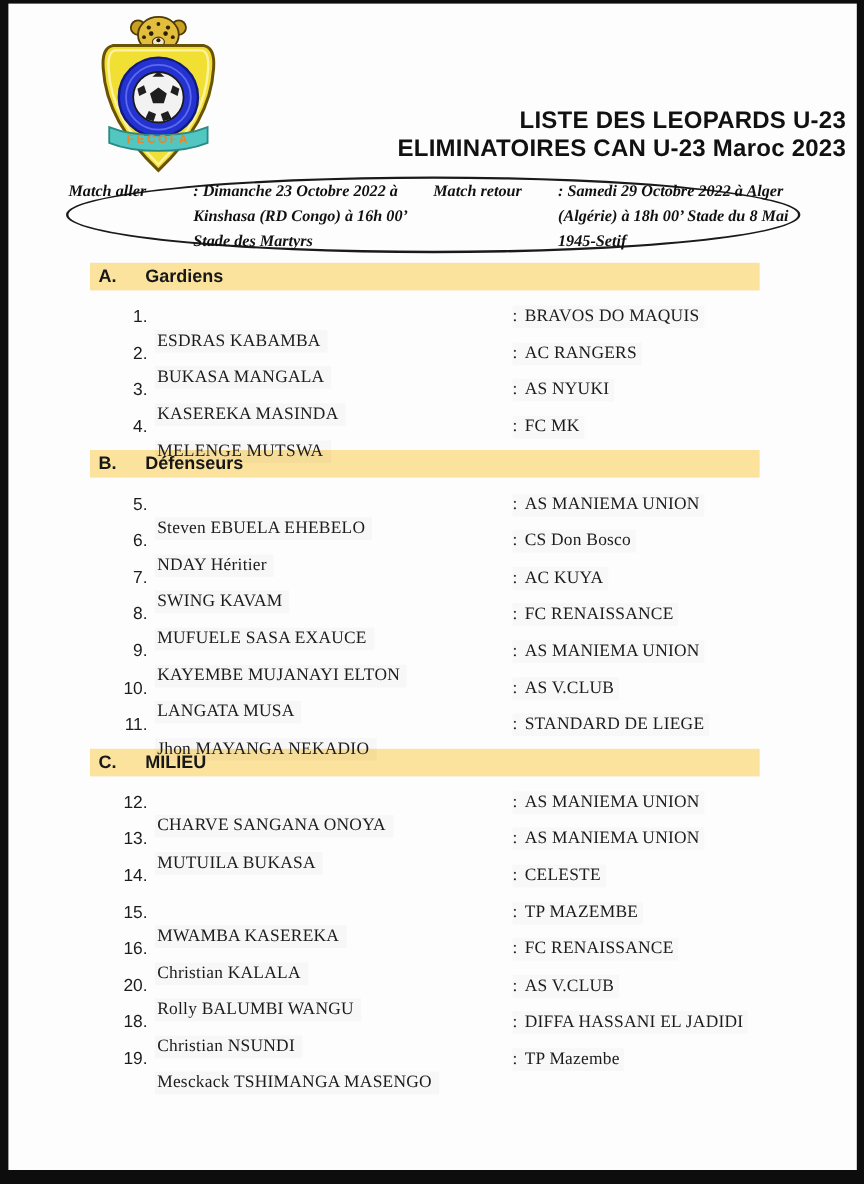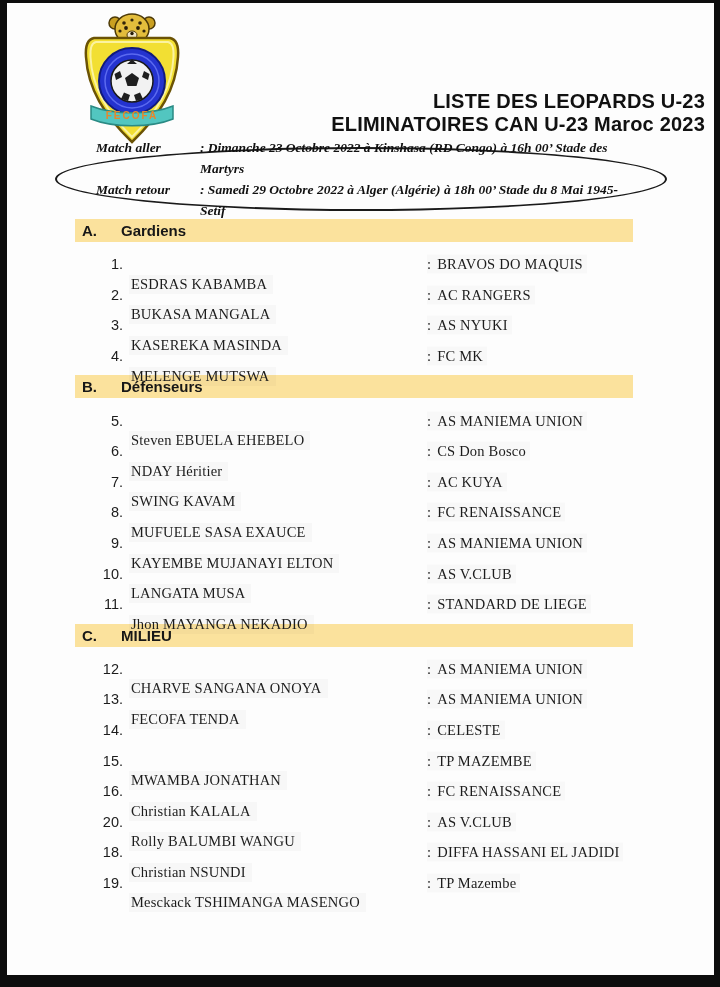--- a/index.html
+++ b/index.html
@@ -20,21 +20,21 @@
     position:absolute;top:87px;left:78px;width:620px;
     text-align:right;
     font-family:"Liberation Sans", sans-serif;
     font-weight:bold;font-size:20px;line-height:23px;
     letter-spacing:0.2px;color:#111;
   }
   
   .oval{
     position:absolute;left:48px;top:144px;width:608px;height:60px;
     border:2px solid #1a1a1a;border-radius:50%;
-    display:flex;flex-direction:column;justify-content:center;align-items:center;
+    display:flex;flex-direction:row;justify-content:center;align-items:center;
     background:#fdfdfd;
   }
   .oval-row{display:flex;width:530px;font-style:italic;font-weight:bold;font-size:13.5px;line-height:21px;color:#111;}
   .oval-label{width:92px;flex:none;text-align:left;}
   .oval-details{flex:1;margin-left:12px;}
   
   .list{position:absolute;left:68px;top:216px;width:558px;}
   .band{
     height:23px;display:flex;align-items:center;
     font-family:"Liberation Sans", sans-serif;font-weight:bold;font-size:15px;color:#171717;
@@ -191,30 +191,30 @@
           <span class="band-title">MILIEU</span>
         </div>
         <div class="rows">
           <div class="row">
             <span class="row-num">12.</span>
             <span class="row-name">CHARVE SANGANA ONOYA</span>
             <span class="row-club"><span class="sep">:</span><span>AS MANIEMA UNION</span></span>
           </div>
           <div class="row">
             <span class="row-num">13.</span>
-            <span class="row-name">FECOFA TENDA</span>
+            <span class="row-name">MUTUILA BUKASA</span>
             <span class="row-club"><span class="sep">:</span><span>AS MANIEMA UNION</span></span>
           </div>
           <div class="row">
             <span class="row-num">14.</span>
             <span class="row-club"><span class="sep">:</span><span>CELESTE</span></span>
           </div>
           <div class="row">
             <span class="row-num">15.</span>
-            <span class="row-name">MWAMBA JONATHAN</span>
+            <span class="row-name">MWAMBA KASEREKA</span>
             <span class="row-club"><span class="sep">:</span><span>TP MAZEMBE</span></span>
           </div>
           <div class="row">
             <span class="row-num">16.</span>
             <span class="row-name">Christian KALALA</span>
             <span class="row-club"><span class="sep">:</span><span>FC RENAISSANCE</span></span>
           </div>
           <div class="row">
             <span class="row-num">20.</span>
             <span class="row-name">Rolly BALUMBI WANGU</span>

